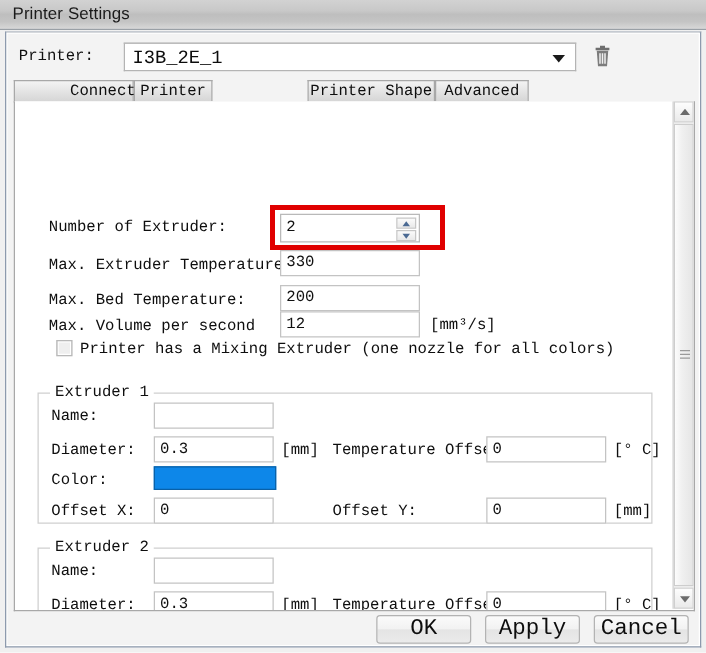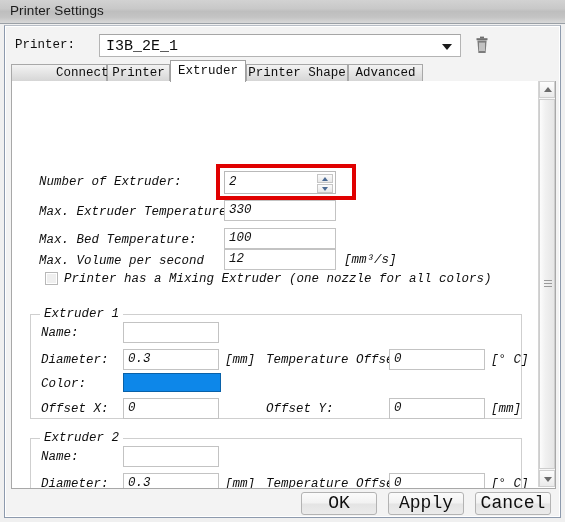--- a/index.html
+++ b/index.html
@@ -164,21 +164,20 @@
     border: 1px solid #a8a8a8;
     border-top: none;
     overflow: hidden;
   }
   .content-inner {
     position: absolute;
     left: 0; top: 0;
     width: 527px;
     height: 406px;
     background: #ffffff;
-    font-style: italic;
   }
 
   
   .vscroll {
     position: absolute;
     right: 0;
     top: 0;
     width: 17px;
     height: 406px;
     background: #f6f6f6;
@@ -405,21 +404,20 @@
           <rect x="6.4" y="6.6" width="1.2" height="8.4" fill="#f0f0f0"></rect>
           <rect x="8.4" y="6.6" width="1.2" height="8.4" fill="#f0f0f0"></rect>
           <rect x="10.4" y="6.6" width="1.2" height="8.4" fill="#f0f0f0"></rect>
         </svg>
       </div>
     </div>
 
     <div class="tabstrip">
       <div class="tab" style="left:0px; width:96px;padding-left:44px;">Connection</div>
       <div class="tab" style="left:96px; width:63px;">Printer</div>
-      <div class="tab active" style="left:159px; width:76px;">Extruder</div>
       <div class="tab" style="left:235px; width:102px;">Printer Shape</div>
       <div class="tab" style="left:337px; width:75px;">Advanced</div>
     </div>
 
     <div class="content-panel">
       <div class="content-inner">
 
         <div class="lbl" style="left:27px; top:94px;">Number of Extruder:</div>
         <div class="spin-wrap">
           <div class="spin-val">2</div>
@@ -434,21 +432,21 @@
         </div>
         <div class="redbox" style="border-color: rgb(224, 0, 0);"></div>
 
         <div class="lbl" style="left:27px; top:124px;">Max. Extruder Temperature:</div>
         <div class="field" style="left:212px; top:119px; width:112px;">
           <span class="fv">330</span>
         </div>
 
         <div class="lbl" style="left:27px; top:152px;">Max. Bed Temperature:</div>
         <div class="field" style="left:212px; top:147px; width:112px;">
-          <span class="fv">100</span>
+          <span class="fv">200</span>
         </div>
 
         <div class="lbl" style="left:27px; top:173px;">Max. Volume per second</div>
         <div class="field" style="left:212px; top:168px; width:112px;">
           <span class="fv">12</span>
         </div>
         <div class="lbl" style="left:332px; top:172px;">[mm³/s]</div>
 
         <div class="cbx"></div>
         <div class="lbl" style="left:52px; top:191px;">Printer has a Mixing Extruder (one nozzle for all colors)</div>

